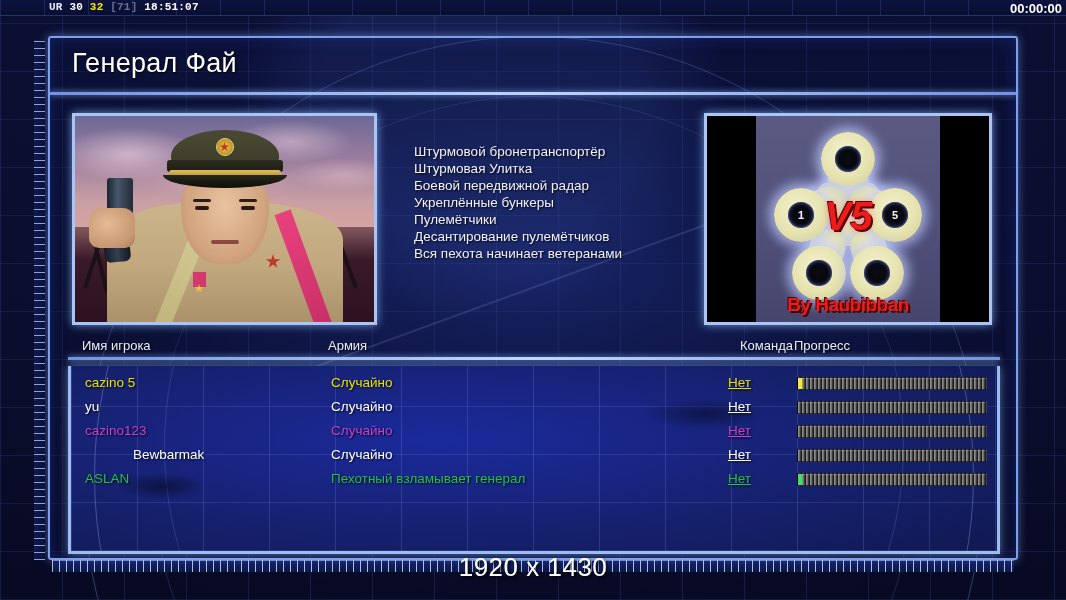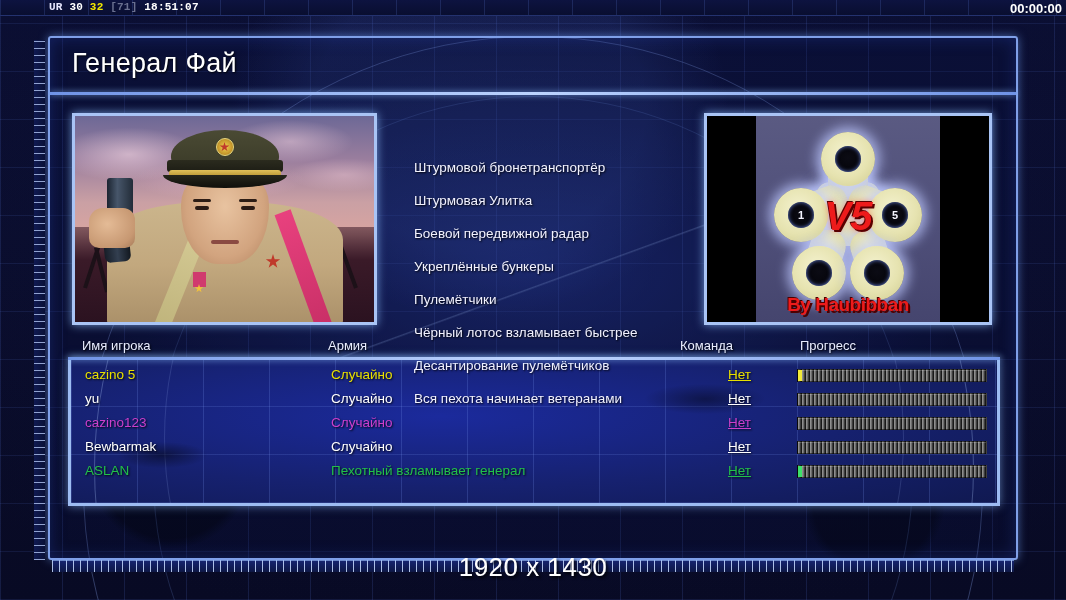--- a/index.html
+++ b/index.html
@@ -331,21 +331,20 @@
     left: 414px; top: 143px;
     width: 290px;
     z-index: 22;
   }
   .ability {
     font-size: 13.5px;
     line-height: 17px;
     color: #f2f2ff;
     text-shadow: 1px 1px 2px rgba(0,0,0,0.9);
     white-space: nowrap;
-    margin-top: 16px;
   }
 
   
   .map-box {
     position: absolute;
     left: 704px; top: 113px;
     width: 288px; height: 212px;
     border: 3px solid #a9c4f5;
     box-shadow: 0 0 9px rgba(140,190,255,0.75);
     background: #000000;
@@ -437,36 +436,36 @@
   }
   .th {
     position: absolute;
     top: 0;
     font-size: 13px;
     color: #e9edff;
     text-shadow: 1px 1px 2px rgba(0,0,0,0.85);
   }
   .th.c-name { left: 10px; }
   .th.c-army { left: 256px; }
-  .th.c-team { left: 608px; }
-  .th.c-prog { left: 722px; margin-left: 6px; }
+  .th.c-team { left: 668px; }
+  .th.c-prog { left: 722px; }
 
   .table-rule {
     position: absolute;
     left: 68px; top: 357px;
     width: 932px; height: 3px;
     background: linear-gradient(90deg, #6f93e6 0%, #c3d8ff 50%, #6f93e6 100%);
     box-shadow: 0 0 6px rgba(140,190,255,0.8);
     z-index: 23;
   }
 
   .table-panel {
     position: absolute;
-    left: 68px; top: 358px;
-    width: 932px; height: 148px;
+    left: 68px; top: 366px;
+    width: 932px; height: 188px;
     border: 3px solid #9dbcf2;
     border-top: none;
     box-shadow: 0 0 9px rgba(140,190,255,0.6);
     background:
       repeating-linear-gradient(90deg, rgba(120,150,240,0.22) 0 1px, transparent 1px 66px),
       repeating-linear-gradient(0deg, rgba(120,150,240,0.18) 0 1px, transparent 1px 48px),
       radial-gradient(ellipse 80% 90% at 40% 40%, #1b2a9c 0%, #16216f 55%, #101951 100%);
     overflow: hidden;
     z-index: 21;
   }
@@ -636,21 +635,20 @@
   </div>
   <div class="pt-hand"></div>
 </div>
 
 <div class="abilities">
   <div class="ability">Штурмовой бронетранспортёр</div>
   <div class="ability">Штурмовая Улитка</div>
   <div class="ability">Боевой передвижной радар</div>
   <div class="ability">Укреплённые бункеры</div>
   <div class="ability">Пулемётчики</div>
-  <div class="ability">Чёрный лотос взламывает быстрее</div>
   <div class="ability">Десантирование пулемётчиков</div>
   <div class="ability">Вся пехота начинает ветеранами</div>
 </div>
 
 <div class="map-box">
   <div class="map-inner">
     <div class="map-star">
       <div class="map-core"></div>
       <div class="map-arm" style="left:58px;  top:28px;  width:40px; height:46px; border-radius:16px;"></div>
       <div class="map-arm" style="left:32px;  top:62px;  width:46px; height:34px; border-radius:16px; transform:rotate(-20deg);"></div>
@@ -713,21 +711,21 @@
       </div>
       <div class="row" style="margin-top: 0px;">
         <div class="cell c-name" style="color: rgb(204, 63, 204);">cazino123</div>
         <div class="cell c-army" style="color: rgb(204, 63, 204);">Случайно</div>
         <div class="cell c-team" style="color: rgb(204, 63, 204);">Нет</div>
         <div class="progress">
           <div class="lead" style="background: transparent;"></div>
         </div>
       </div>
       <div class="row" style="margin-top: 0px;">
-        <div class="cell c-name" style="color: rgb(255, 255, 255);">Bewbarmak</div>
+        <div class="cell c-name" style="color: rgb(255, 255, 255); margin-left: 48px;">Bewbarmak</div>
         <div class="cell c-army" style="color: rgb(255, 255, 255);">Случайно</div>
         <div class="cell c-team" style="color: rgb(255, 255, 255);">Нет</div>
         <div class="progress">
           <div class="lead" style="background: transparent;"></div>
         </div>
       </div>
       <div class="row" style="margin-top: 0px;">
         <div class="cell c-name" style="color: rgb(34, 192, 74);">ASLAN</div>
         <div class="cell c-army" style="color: rgb(34, 192, 74);">Пехотный взламывает генерал</div>
         <div class="cell c-team" style="color: rgb(34, 192, 74);">Нет</div>

